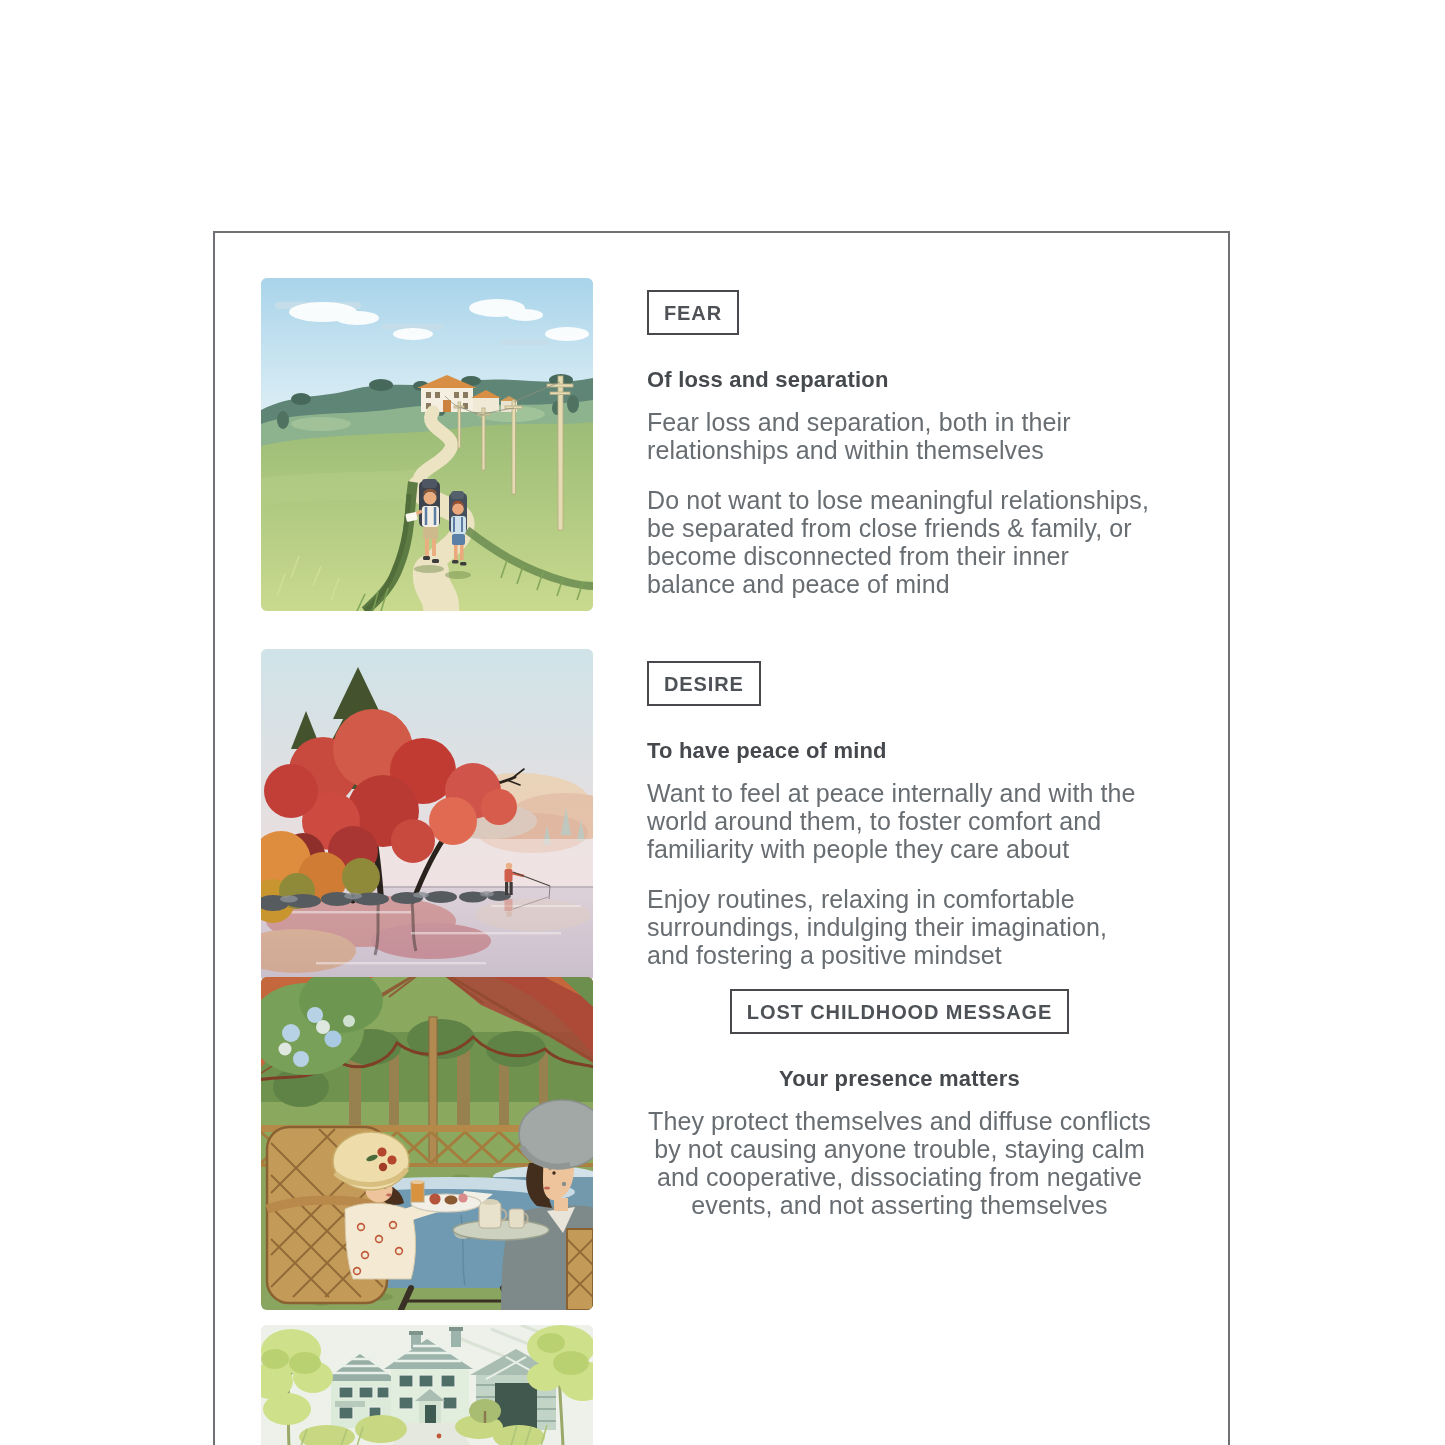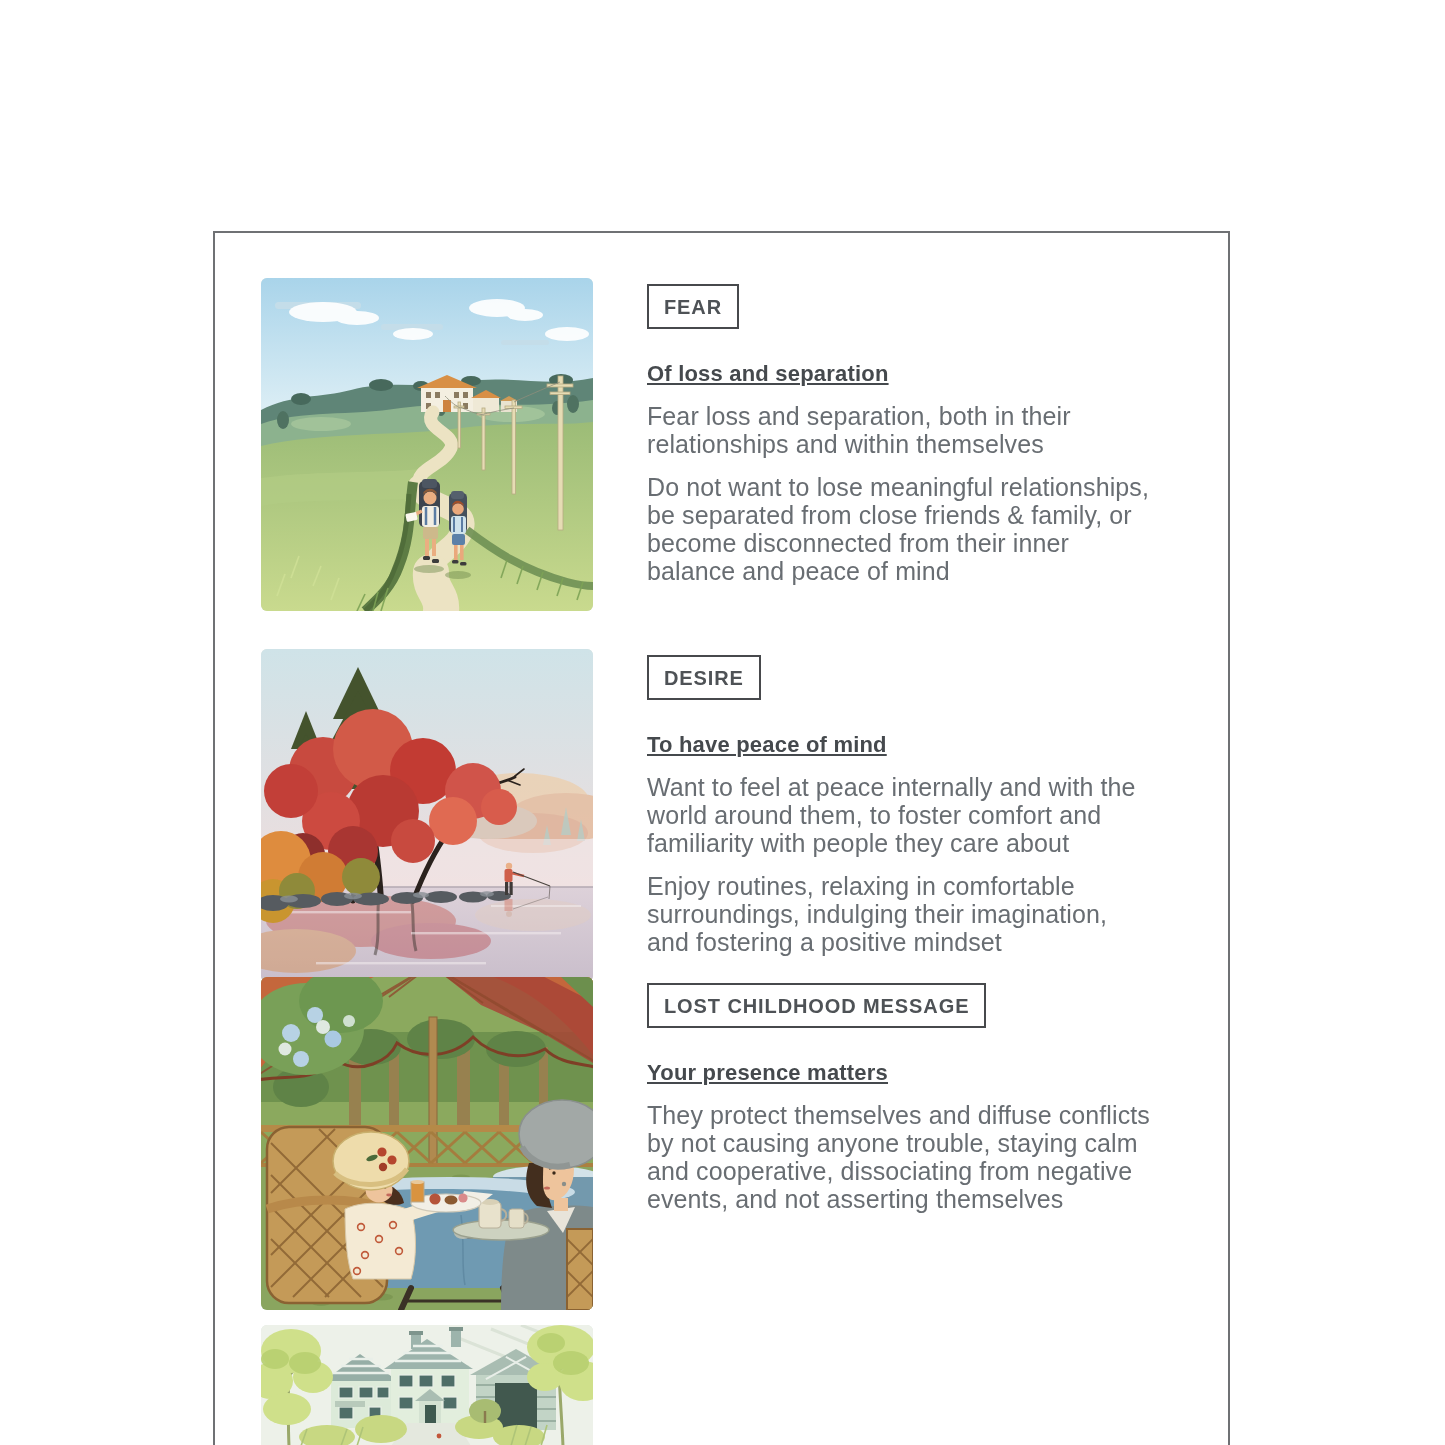--- a/index.html
+++ b/index.html
@@ -4,25 +4,25 @@
 <style>
   html,body{margin:0;padding:0;width:1445px;height:1445px;background:#ffffff;overflow:hidden;
     font-family:"Liberation Sans","DejaVu Sans",sans-serif;}
   .page{position:absolute;left:213px;top:231px;width:1013px;height:1216px;
     border:2px solid #6f7174;border-bottom:none;background:#ffffff;}
   .row{position:absolute;left:46px;width:930px;}
   .illus{position:absolute;left:0;top:0;width:332px;height:333px;border-radius:6px;overflow:hidden;background:#dfe6df;}
   .illus svg{display:block;}
   .illus.clipped{height:121px;border-radius:6px 6px 0 0;}
   .content{position:absolute;left:386px;top:0;width:505px;}
-  .label-box{display:inline-block;margin-top:6px;border:2px solid #47494c;color:#4e5256;
+  .label-box{display:inline-block;margin-top:12px;border:2px solid #47494c;color:#4e5256;
     font-size:20px;font-weight:bold;letter-spacing:0.9px;padding:10px 15px 9px 15px;line-height:22px;}
-  .heading{margin:33px 0 0 0;font-size:22px;line-height:24px;font-weight:bold;color:#45494d;letter-spacing:0.2px;text-decoration:underline;}
+  .heading{margin:33px 0 0 0;font-size:22px;line-height:24px;font-weight:bold;color:#45494d;letter-spacing:0.2px;}
   .content p{margin:16px 0 0 0;font-size:25px;line-height:28px;color:#686d72;letter-spacing:0.1px;}
-  .content p + p{margin-top:15px;}
+  .content p + p{margin-top:22px;}
 </style>
 </head>
 <body>
 
 <div class="page">
 
   <div class="row" style="top:45px;height:333px;">
     <div class="illus">
       <svg width="332" height="333" viewBox="0 0 332 333">
         <defs>
@@ -283,21 +283,21 @@
       </svg>
     </div>
     <div class="content">
       <div class="label-box">DESIRE</div>
       <div class="heading">To have peace of mind</div>
       <p>Want to feel at peace internally and with the world around them, to foster comfort and familiarity with people they care about</p>
       <p>Enjoy routines, relaxing in comfortable surroundings, indulging their imagination, and fostering a positive mindset</p>
     </div>
   </div>
 
-  <div class="row" style="top:744px;height:333px;">
+  <div class="row" style="top:744px;height:333px;text-align:center;">
     <div class="illus">
       <svg width="332" height="333" viewBox="0 0 332 333">
         <rect width="332" height="220" fill="#8ba95e"></rect>
         <rect x="0" y="55" width="332" height="70" fill="#6c8f4d" opacity="0.9"></rect>
         <g fill="#97814f">
           <rect x="88" y="58" width="12" height="95"></rect>
             <rect x="128" y="64" width="10" height="90"></rect>
           <rect x="196" y="58" width="13" height="96"></rect>
             <rect x="238" y="62" width="10" height="92"></rect>
           <rect x="278" y="70" width="9" height="84"></rect>

